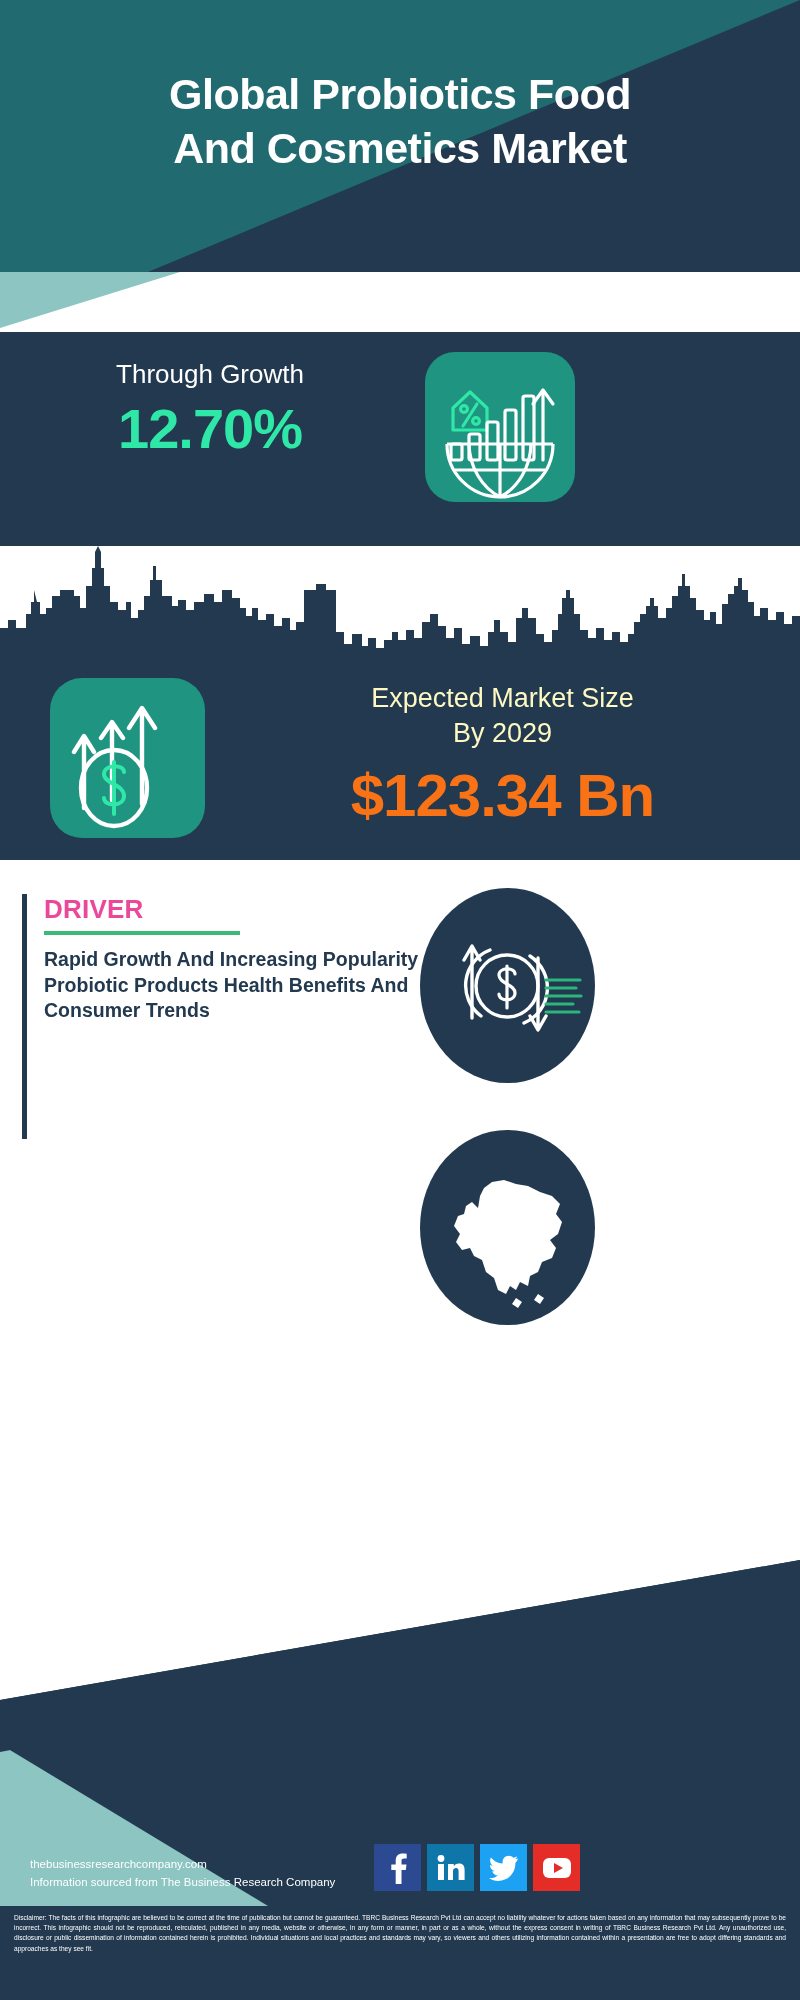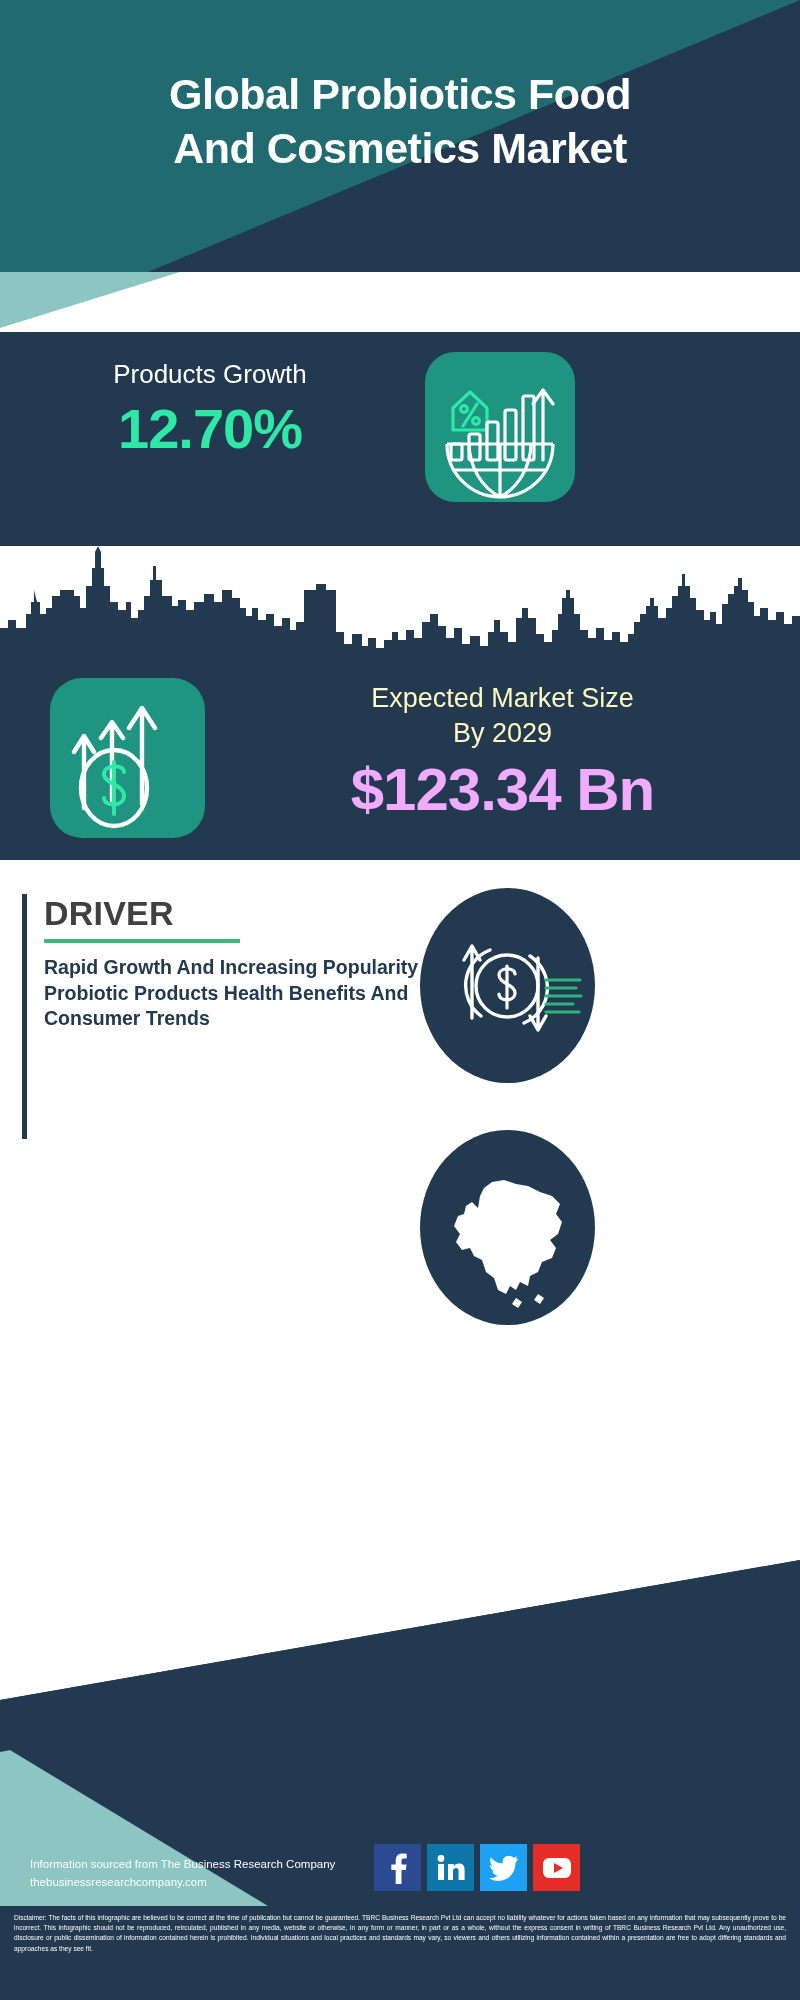--- a/index.html
+++ b/index.html
@@ -33,30 +33,30 @@
   
   .skyband{position:absolute;left:0;top:546px;width:800px;height:115px;background:#ffffff;}
   .skyband svg{position:absolute;left:0;bottom:0;width:800px;height:115px;display:block;}
 
   
   .market{position:absolute;left:0;top:655px;width:800px;height:205px;background:#22394F;}
   .market-icon{position:absolute;left:50px;top:23px;width:155px;height:160px;
                background:#1F9480;border-radius:32px;}
   .market-text{position:absolute;left:225px;top:26px;width:555px;text-align:center;}
   .market-label{color:#fef9c3;font-size:27px;line-height:1.28;}
-  .market-value{color:#f0abfc;font-size:60px;font-weight:bold;line-height:1;
-                margin-top:10px;letter-spacing:-1px;}
+  .market-value{color:#f97316;font-size:60px;font-weight:bold;line-height:1;
+                margin-top:16px;letter-spacing:-1px;}
 
   
   .panels{position:absolute;left:0;top:860px;width:800px;height:640px;background:#ffffff;}
 
   .panel{position:absolute;}
   .panel .rule{position:absolute;left:0;top:0;width:5px;height:100%;background:#22394F;}
   .panel .body{position:absolute;left:22px;top:0;width:450px;}
-  .panel-head{color:#404040;font-size:34px;font-weight:bold;letter-spacing:0.2px;}
+  .panel-head{color:#ec4899;font-size:26px;font-weight:bold;letter-spacing:0.2px;}
   .panel-underline{height:4px;background:#3CB878;margin-top:6px;}
   .panel-copy{color:#22394F;font-size:19.5px;font-weight:bold;line-height:1.32;
               margin-top:12px;}
   .panel-copy.light{font-weight:bold;}
 
   .circle-icon{position:absolute;width:175px;height:195px;background:#22394F;
                border-radius:50%;}
 
   
   .footer{position:absolute;left:0;top:1500px;width:800px;height:500px;overflow:hidden;}
@@ -95,21 +95,21 @@
 
   <svg class="band" viewBox="0 0 800 60" preserveAspectRatio="none">
     <rect x="0" y="0" width="800" height="60" fill="#ffffff"></rect>
     <polygon points="0,0 180,0 0,56" fill="#8CC5C2"></polygon>
     <polygon points="0,0 148,0 800,0 800,2 0,10" fill="#22394F" opacity="0.0"></polygon>
   </svg>
 
   <div class="growth">
     <div class="growth-text">
       <div class="growth-label">
-        <span>Products Growth</span><br>
+        <span>Through Growth</span><br>
       </div>
       <div class="growth-value">12.70%</div>
     </div>
 
     <div class="growth-icon">
       <svg viewBox="0 0 150 150" width="150" height="150">
 
         <g fill="none" stroke="#2FE8A8" stroke-width="3.2" stroke-linejoin="round" stroke-linecap="round">
           <path d="M28 56 L45 40 L62 56 L62 78 L28 78 Z"></path>
           <circle cx="39" cy="57" r="3.4"></circle>
@@ -220,22 +220,22 @@
   <div class="footer">
     <svg class="footer-bg" viewBox="0 0 800 500" preserveAspectRatio="none">
       <rect x="0" y="0" width="800" height="500" fill="#ffffff"></rect>
       <polygon points="800,60 800,406 0,406 0,200" fill="#22394F"></polygon>
       <polygon points="0,244 268,406 0,406" fill="#8CC5C2"></polygon>
       <polygon points="0,200 800,60 800,100 0,252" fill="#22394F"></polygon>
     </svg>
   </div>
 
   <div class="source-wrap">
+    <div class="source-line">thebusinessresearchcompany.com</div>
     <div class="source-line">Information sourced from The Business Research Company</div>
-    <div class="source-line">thebusinessresearchcompany.com</div>
   </div>
 
   <div class="social">
     <div class="s s-fb">
       <svg width="24" height="32" viewBox="0 0 24 32">
         <path fill="#ffffff" d="M15.5 32V18h4.3l0.7-5.4h-5V9.2c0-1.6 0.4-2.6 2.7-2.6H20.7V1.7C20.2 1.6 18.5 1.5 16.6 1.5c-4.1 0-6.9 2.5-6.9 7.1v4H5.3V18h4.4v14H15.5z"></path>
       </svg>
     </div>
     <div class="s s-li">
       <svg width="30" height="28" viewBox="0 0 30 28">

